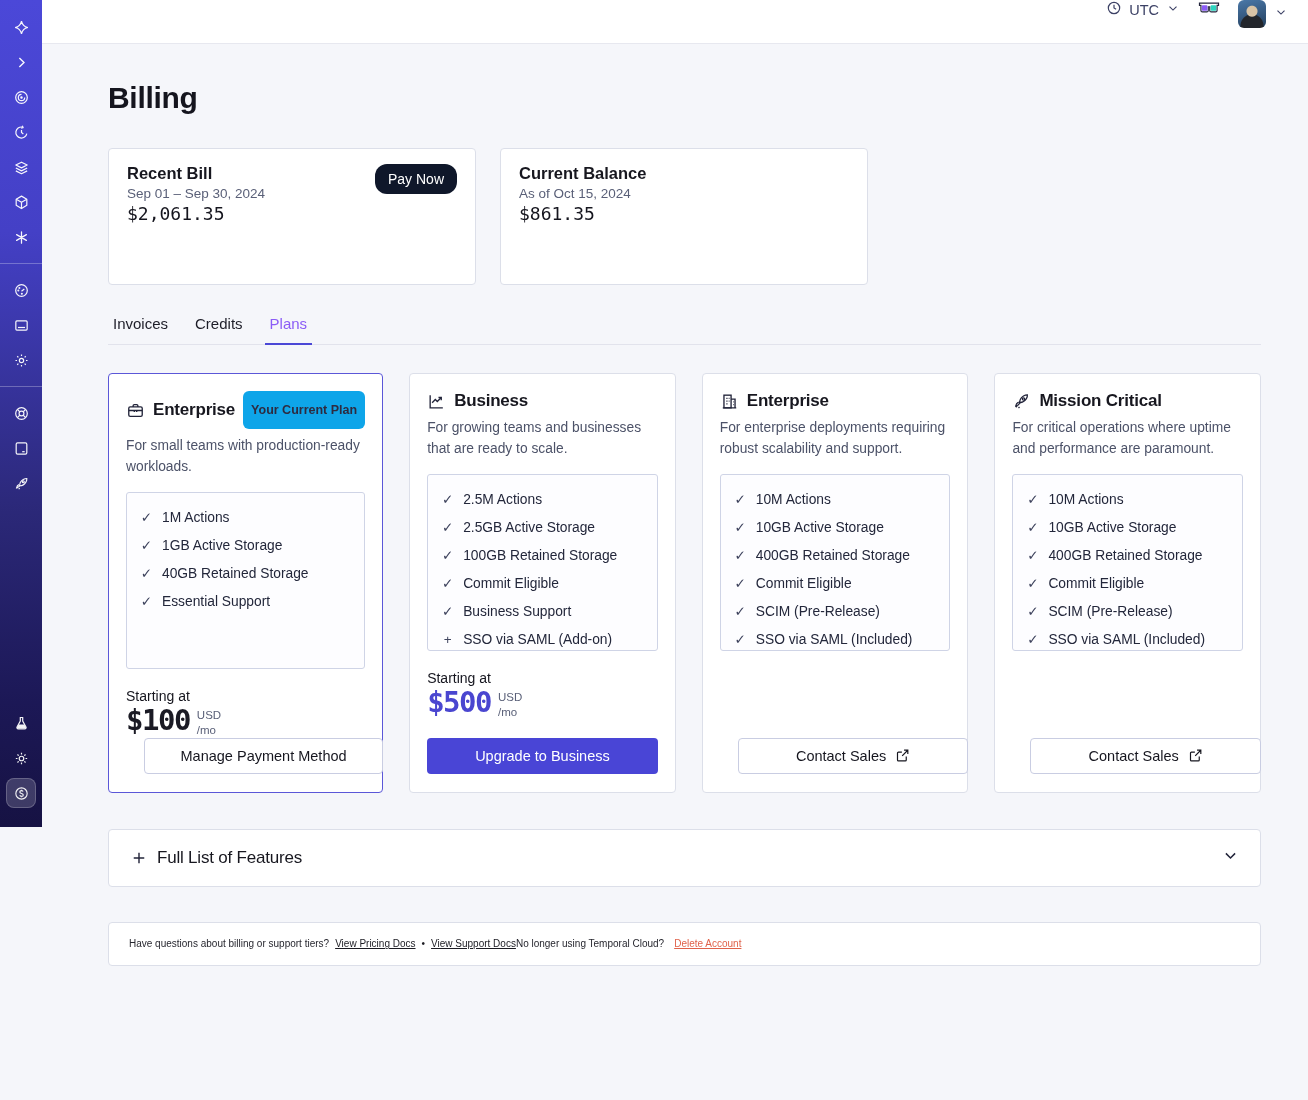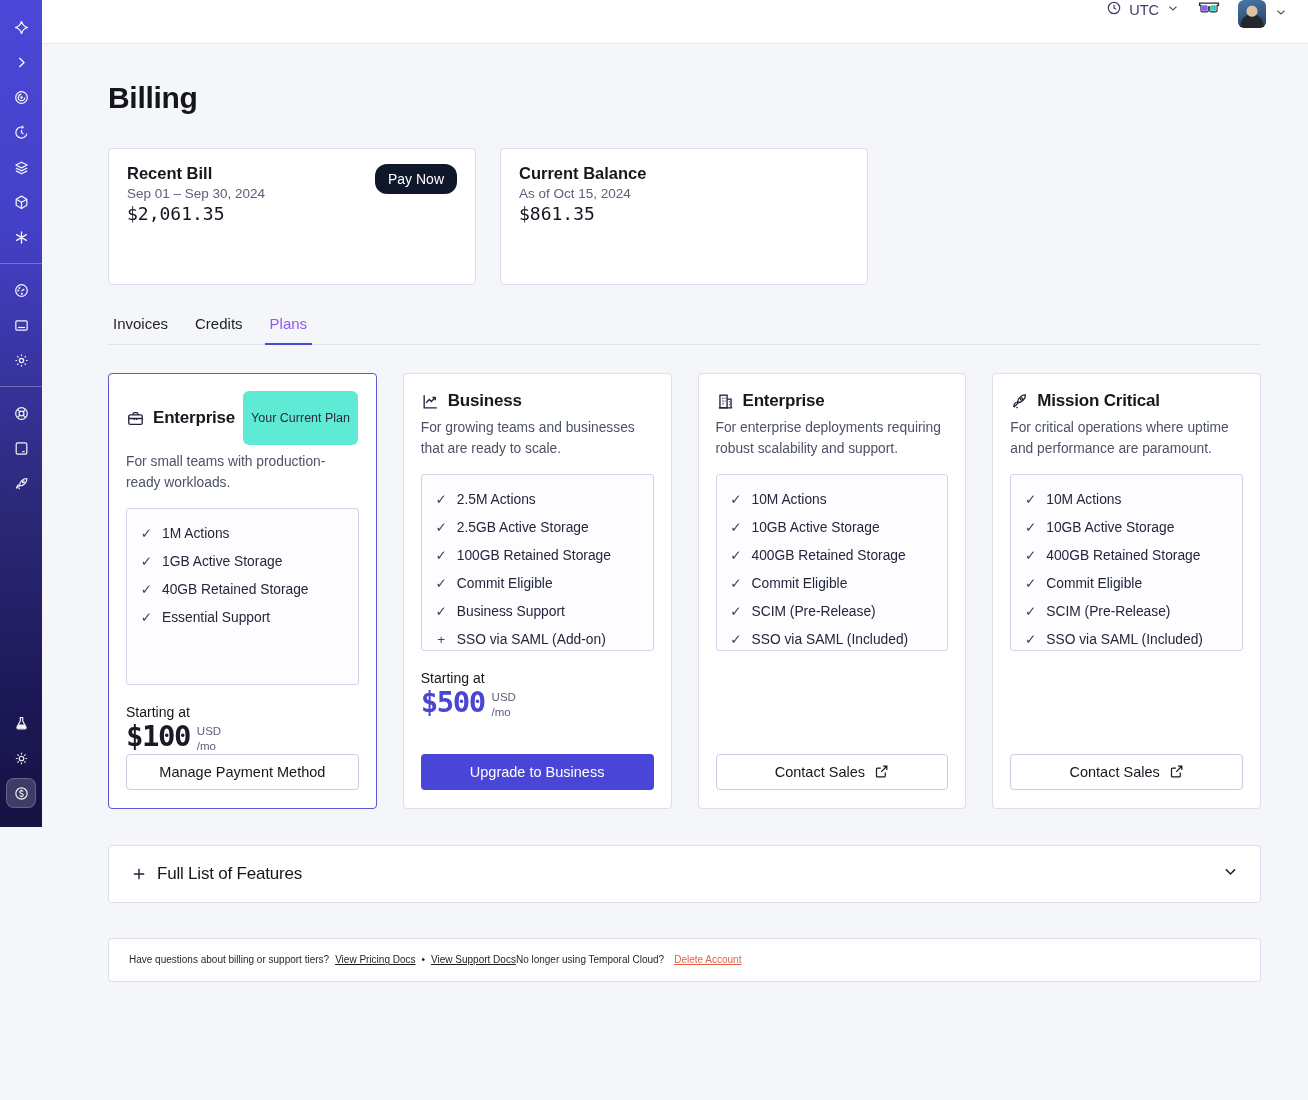--- a/index.html
+++ b/index.html
@@ -81,41 +81,41 @@
   .plans-grid { display:grid; grid-template-columns:repeat(4,1fr); gap:26px; margin-top:28px; }
   .plan-card {
     background:#ffffff; border:1px solid #dcdfe9; border-radius:4px; padding:17px 17px 18px;
     display:flex; flex-direction:column; min-height:406px;
   }
   .plan-card.selected { border:1.5px solid #5b57d8; }
   .plan-head { display:flex; align-items:center; gap:8px; }
   .plan-head svg { width:19px; height:19px; color:#22243a; flex:none; }
   .plan-name { font-size:17px; font-weight:700; color:#17171f; letter-spacing:-.2px; }
   .plan-badge {
-    background:#5eead4; color:#2e2b40; font-size:12.5px; font-weight:400;
-    border-radius:6px; padding:20px 8px; white-space:nowrap;
+    background:#0ea5e9; color:#2e2b40; font-size:12.5px; font-weight:700;
+    border-radius:6px; padding:12px 8px; white-space:nowrap;
   }
   .plan-desc { font-size:13.8px; line-height:1.52; color:#4c5268; margin-top:7px; }
   .feature-box {
     margin-top:14px; border:1px solid #cfd4e6; background:#fdfdff; border-radius:3px;
     padding:15px 13px; height:177px; overflow:hidden;
   }
   .feature-row { display:flex; align-items:flex-start; gap:9px; margin-bottom:8px; }
   .f-icon { color:#3f445e; font-size:13.5px; line-height:1.45; width:13px; flex:none; text-align:center; }
   .f-text { font-size:13.8px; color:#23273b; line-height:1.45; }
   .price-block { margin-top:19px; }
   .starting-label { font-size:14px; color:#15151e; }
   .price-line { display:flex; align-items:flex-start; gap:7px; margin-top:1px; }
   .price { font-size:29px; font-weight:700; letter-spacing:-1.5px; color:#1a1a24; line-height:1.1; }
   .price.accent { color:#4a46d0; }
   .price-units { display:flex; flex-direction:column; font-size:11.5px; color:#5a6078; line-height:1.3; padding-top:3px; }
   .cta { margin-top:auto; width:100%; height:36px; border-radius:4px; font-size:14.5px; font-weight:500;
     display:flex; align-items:center; justify-content:center; gap:9px; cursor:pointer;
     font-family:"Liberation Sans", sans-serif; }
-  .cta.outline { background:#ffffff; border:1px solid #c9cde2; color:#16161f; }
+  .cta.outline { background:#ffffff; border:1px solid #c9cde2; color:#16161f;margin-left:18px; }
   .cta.primary { background:#4945d6; border:none; color:#ffffff; }
   .cta svg { width:15px; height:15px; }
 
   
   .accordion {
     background:#ffffff; border:1px solid #dcdfe9; border-radius:4px;
     display:flex; align-items:center; justify-content:space-between;
     padding:17px 21px;
   }
   .accordion.first { margin-top:33px; min-height:81px; }

